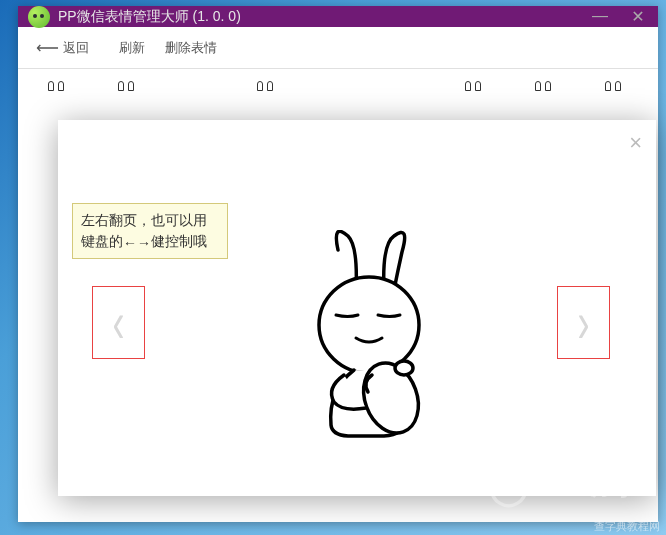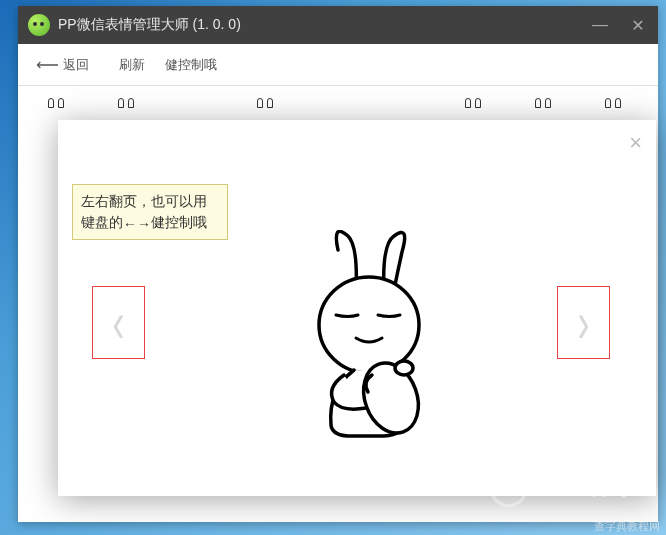--- a/index.html
+++ b/index.html
@@ -12,22 +12,22 @@
       overflow: hidden;
     }
     .window {
       position: absolute;
       left: 18px; top: 6px;
       width: 640px; height: 516px;
       background: #fff;
       box-shadow: 0 2px 10px rgba(0,0,0,0.3);
     }
     .titlebar {
-      height: 38px;
-      background: #404040;
+      height: 21px;
+      background: #701a75;
       color: #e5e5e5;
       display: flex;
       align-items: center;
       padding: 0 10px;
       font-size: 14px;
     }
     .app-icon {
       width: 22px; height: 22px;
       background: radial-gradient(circle at 30% 30%, #b5f060, #5fb82f);
       border-radius: 50%;
@@ -84,21 +84,21 @@
     .modal-close {
       position: absolute;
       right: 14px; top: 10px;
       font-size: 22px;
       color: #bbb;
       cursor: pointer;
       font-weight: 300;
     }
     .tooltip-note {
       position: absolute;
-      left: 14px; top: 64px;
+      left: 14px; top: 83px;
       width: 156px;
       background: #fdfce1;
       border: 1px solid #d4c97a;
       padding: 6px 8px;
       font-size: 14px;
       line-height: 1.5;
       color: #333;
     }
     .nav-box {
       position: absolute;
@@ -147,21 +147,21 @@
     </div>
   </div>
 
   <div class="toolbar">
     <div class="back-btn">
       <span class="back-arrow">⟵</span>
       <span>返回</span>
     </div>
     <div class="toolbar-actions">
       <span class="toolbar-action">刷新</span>
-      <span class="toolbar-action">健控制哦</span>
+      <span class="toolbar-action">删除表情</span>
     </div>
   </div>
 
   <div class="content-row">
     <div class="thumb-box">
         <span class="ear l"></span>
         <span class="ear r"></span>
       </div>
     <div class="thumb-box">
         <span class="ear l"></span>

